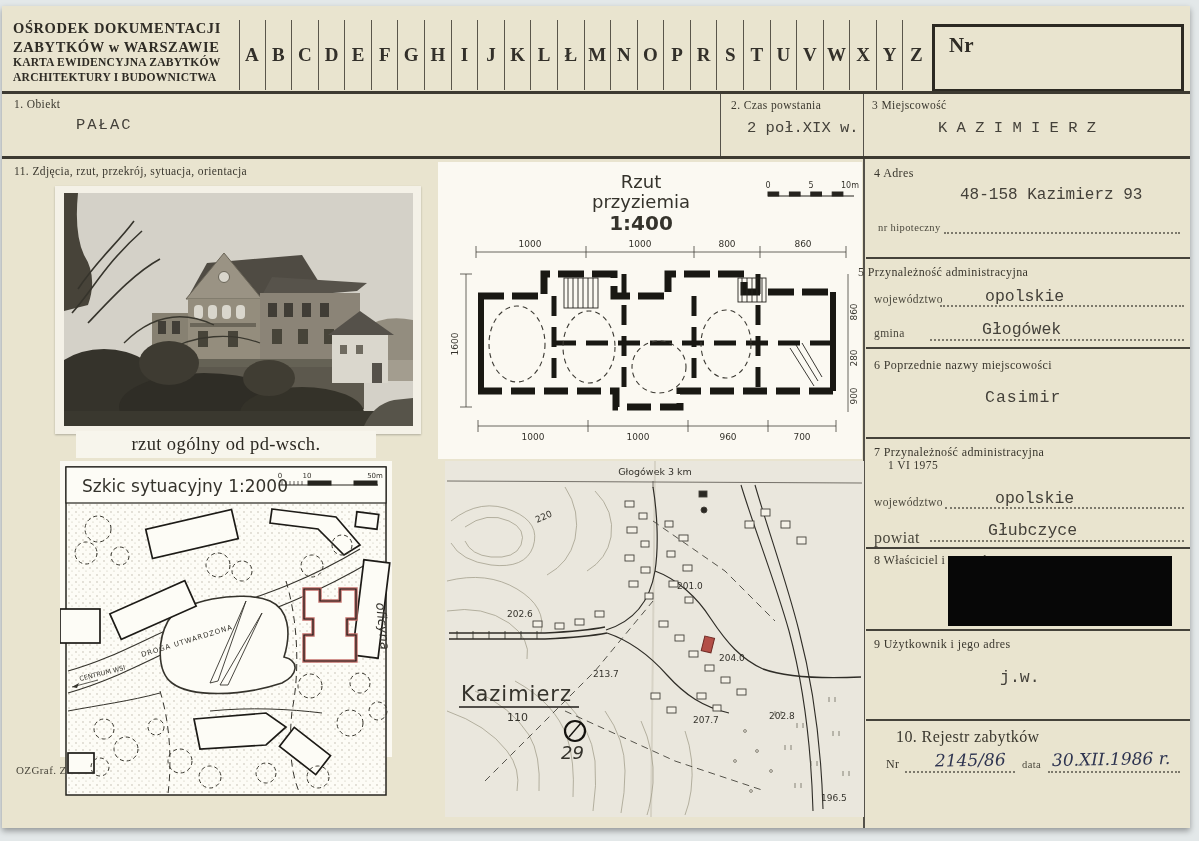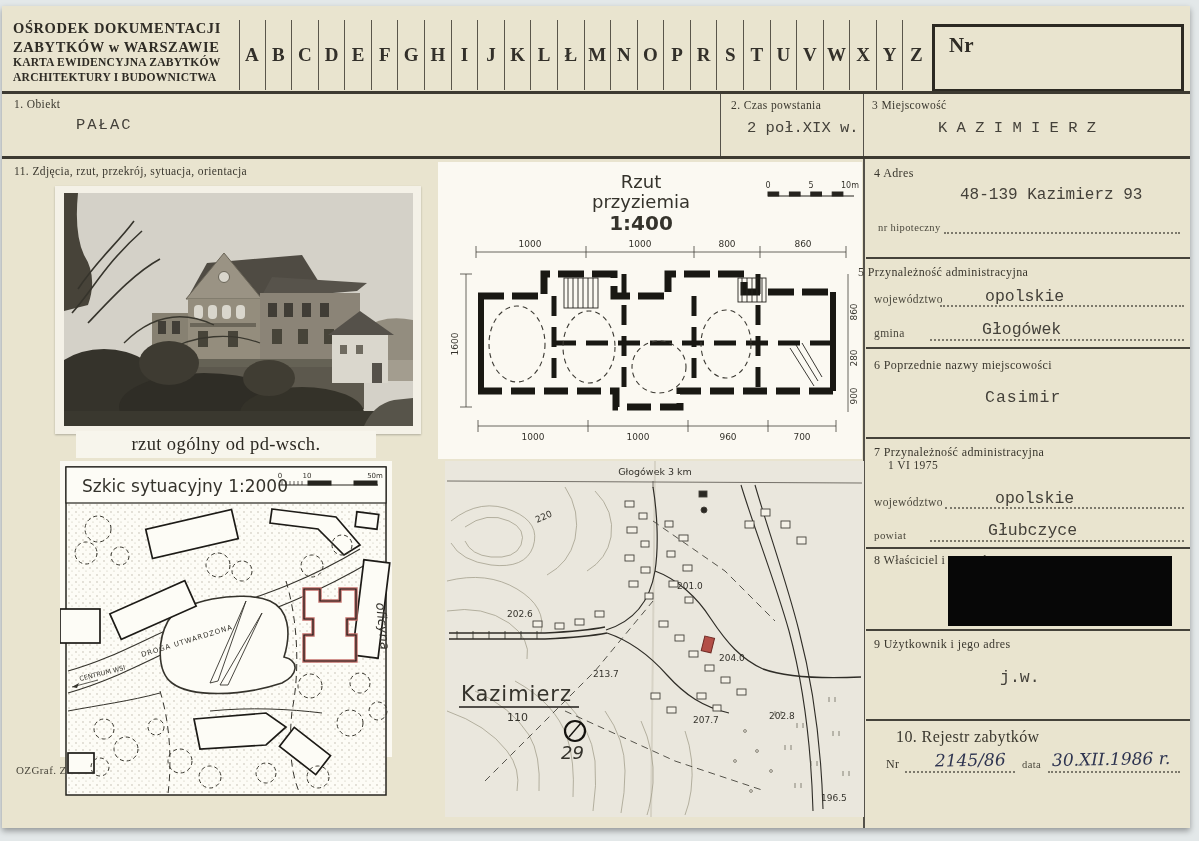--- a/index.html
+++ b/index.html
@@ -409,21 +409,21 @@
       </g>
       <g>
         <circle cx="130" cy="270" r="10" fill="none" stroke="#14120e" stroke-width="2.2"></circle>
         <line x1="124" y1="276" x2="136" y2="262" stroke="#14120e" stroke-width="1.4"></line>
         <text x="116" y="298" font-size="18" font-style="italic" fill="#14120e">29</text>
       </g>
     </svg>
   </div>
 
   <div class="lbl" style="left:874px;top:166px;font-size:12px">4  Adres</div>
-  <div class="typed" style="left:960px;top:186px;font-size:16px">48-139 Kazimierz 93</div>
+  <div class="typed" style="left:960px;top:186px;font-size:16px">48-158 Kazimierz 93</div>
   <div class="lbl small" style="left:878px;top:222px">nr hipoteczny</div>
   <div class="dotline" style="left:944px;top:232px;width:236px"></div>
   <div class="hline thin" style="left:866px;top:257px;width:324px"></div>
 
   <div class="lbl" style="left:858px;top:265px;font-size:12px">5  Przynależność administracyjna</div>
   <div class="lbl small" style="left:874px;top:293px;font-size:11.5px">województwo</div>
   <div class="typed" style="left:985px;top:287px;font-size:16.5px">opolskie</div>
   <div class="dotline" style="left:940px;top:305px;width:244px"></div>
   <div class="lbl small" style="left:874px;top:327px;font-size:11.5px">gmina</div>
   <div class="typed" style="left:982px;top:320px;font-size:16.5px">Głogówek</div>
@@ -432,21 +432,21 @@
 
   <div class="lbl" style="left:874px;top:358px;font-size:12px">6  Poprzednie nazwy miejscowości</div>
   <div class="typed" style="left:985px;top:388px;font-size:16.5px;letter-spacing:1px">Casimir</div>
   <div class="hline thin" style="left:866px;top:437px;width:324px"></div>
 
   <div class="lbl" style="left:874px;top:445px;font-size:12px">7  Przynależność administracyjna</div>
   <div class="lbl" style="left:888px;top:459px;font-size:11.5px">1 VI 1975</div>
   <div class="lbl small" style="left:874px;top:496px;font-size:11.5px">województwo</div>
   <div class="typed" style="left:995px;top:489px;font-size:16.5px">opolskie</div>
   <div class="dotline" style="left:945px;top:507px;width:239px"></div>
-  <div class="lbl small" style="left:874px;top:529px;font-size:11px">powiat</div>
+  <div class="lbl small" style="left:874px;top:529px;font-size:16px">powiat</div>
   <div class="typed" style="left:988px;top:521px;font-size:16.5px">Głubczyce</div>
   <div class="dotline" style="left:930px;top:540px;width:254px"></div>
   <div class="hline thin" style="left:866px;top:537px;width:324px;top:547px"></div>
 
   <div class="lbl" style="left:874px;top:553px;font-size:12px">8  Właściciel i jego adres</div>
   <div class="redact" style="left:948px;top:556px;width:224px;height:70px"></div>
   <div class="hline thin" style="left:866px;top:629px;width:324px"></div>
 
   <div class="lbl" style="left:874px;top:637px;font-size:12px">9  Użytkownik i jego adres</div>
   <div class="typed" style="left:1000px;top:668px;font-size:16.5px">j.w.</div>

